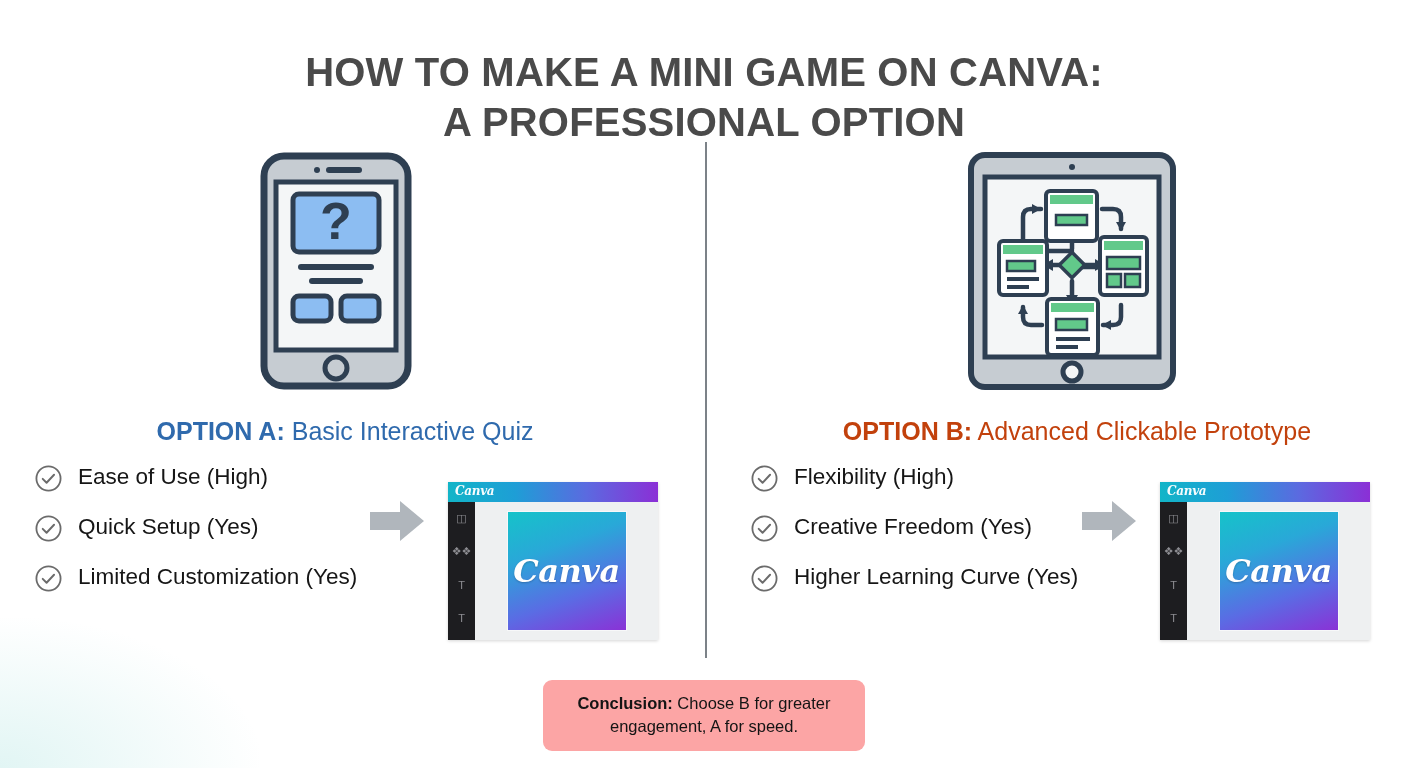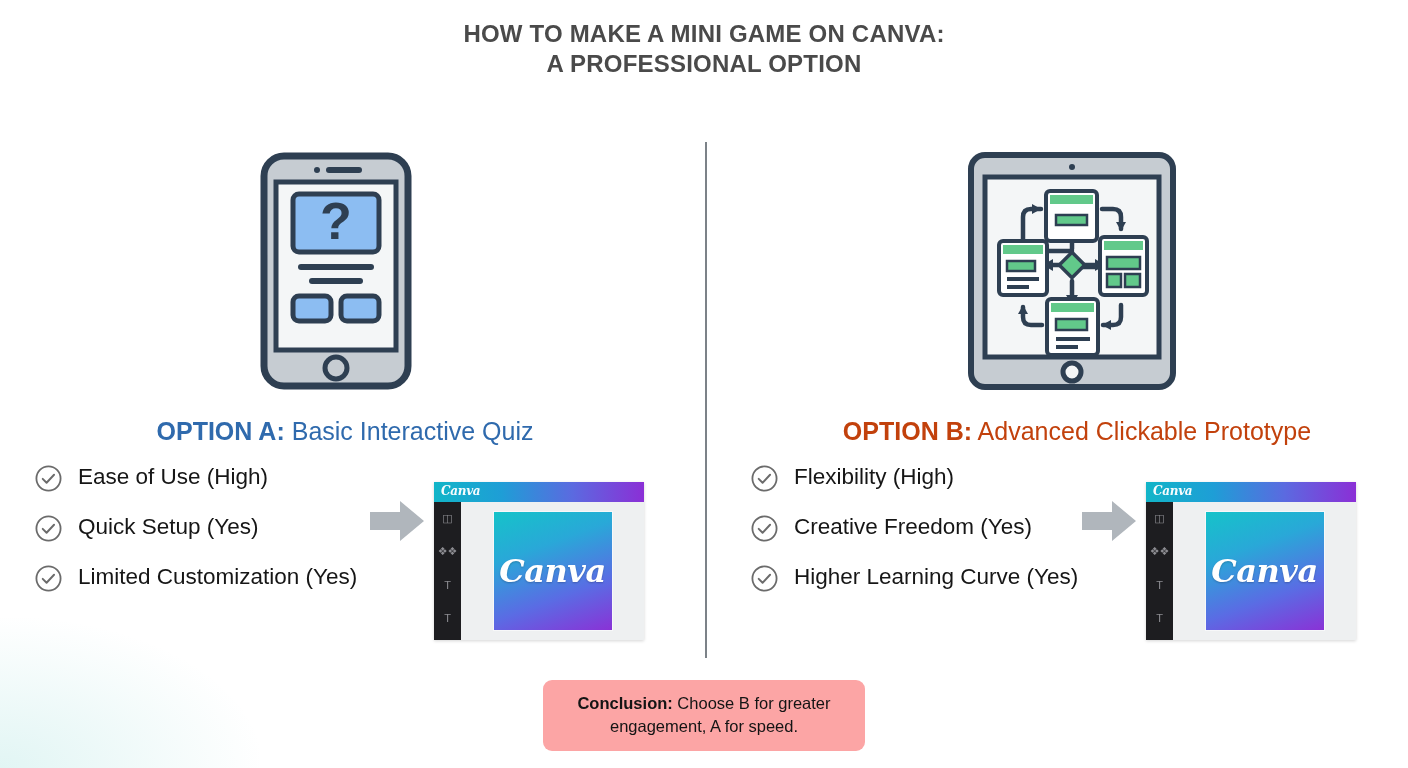--- a/index.html
+++ b/index.html
@@ -21,24 +21,24 @@
     position: absolute;
     left: 0; bottom: 0;
     width: 260px; height: 150px;
     background: radial-gradient(ellipse at 0% 100%, rgba(120,210,205,0.22) 0%, rgba(120,210,205,0.0) 72%);
     pointer-events: none;
   }
 
   .page-title {
     position: absolute;
     left: 0; right: 0;
-    top: 3px;
+    top: 20px;
     text-align: center;
     color: #4a4a4a;
-    font-size: 24px;
+    font-size: 40px;
     font-weight: bold;
     line-height: 1.26;
     letter-spacing: 0.2px;
   }
   .page-title .l2 { display: block; }
 
   .divider {
     position: absolute;
     left: 705px;
     top: 142px;
@@ -120,21 +120,21 @@
     margin-top: 36px;
     margin-left: 4px;
   }
   .col-b .arrow { margin-left: 0px; }
 
   
   .canva-mock {
     flex: 0 0 auto;
     width: 210px;
     height: 158px;
-    margin-left: 8px;
+    margin-left: 22px;
     margin-top: 20px;
     background: #eceef0;
     position: relative;
     overflow: hidden;
     box-shadow: 0 1px 3px rgba(0,0,0,0.17);
   }
   .cm-topbar {
     position: absolute;
     top: 0; left: 0; right: 0;
     height: 20px;

